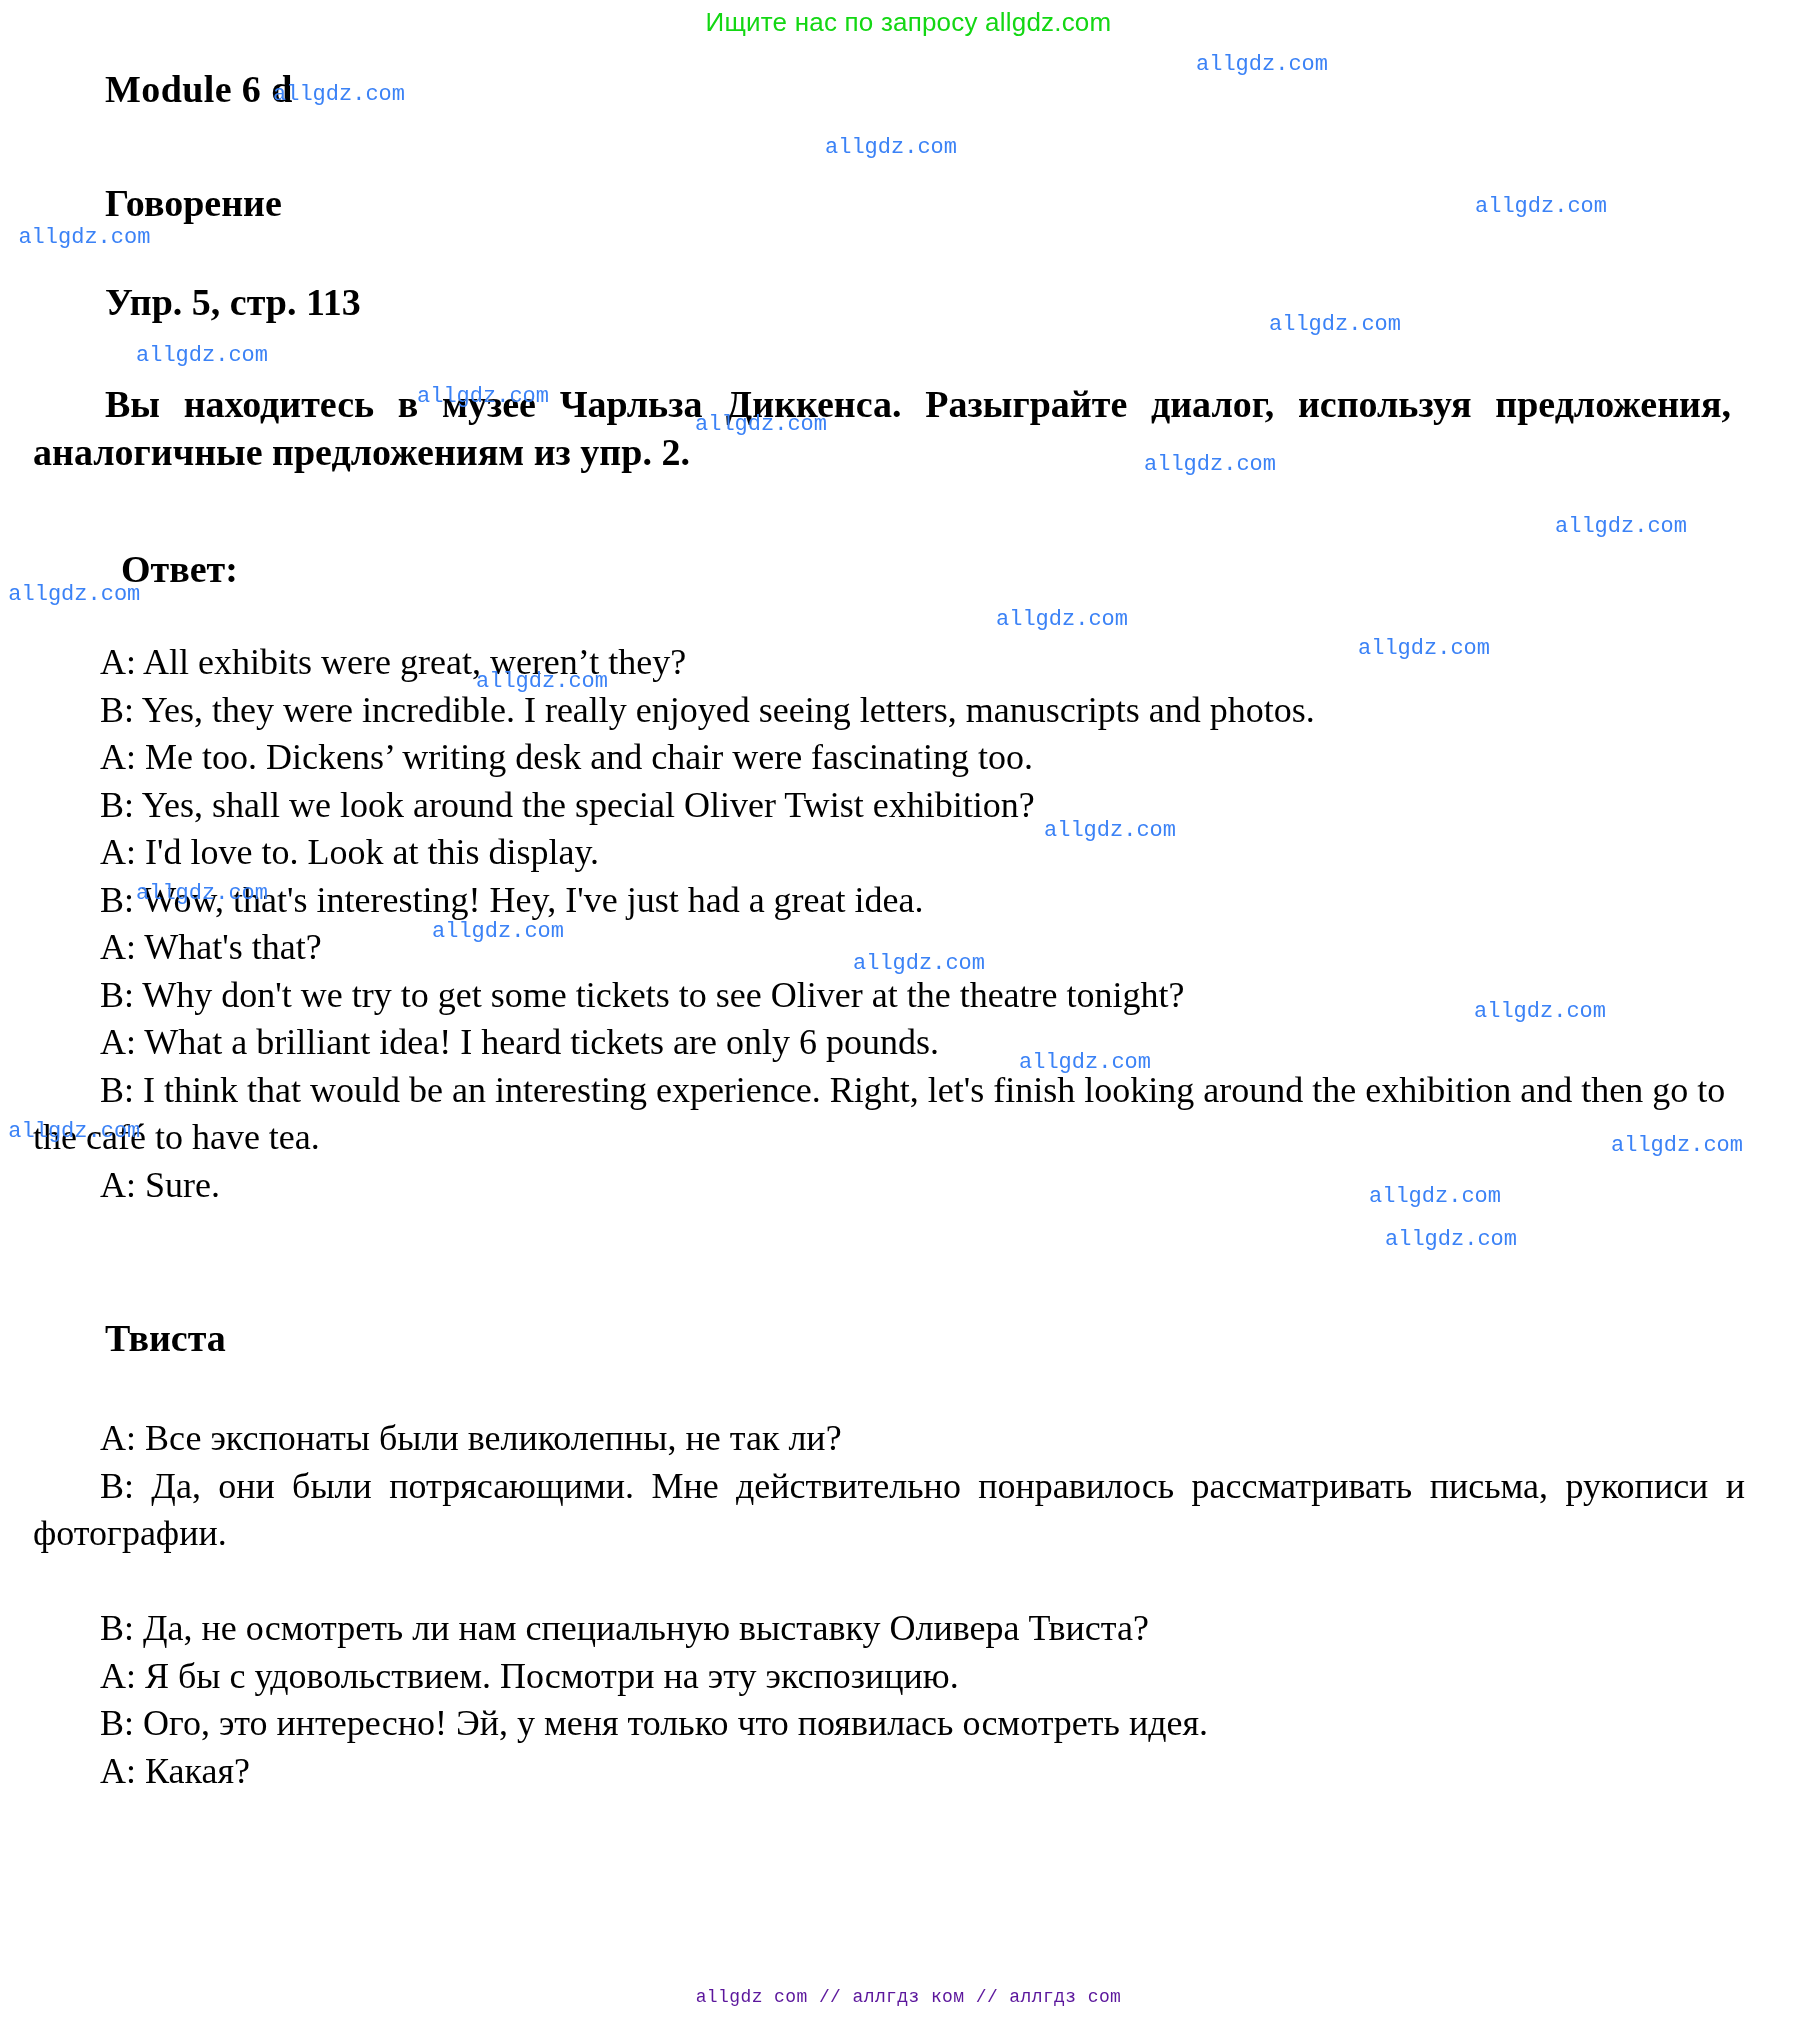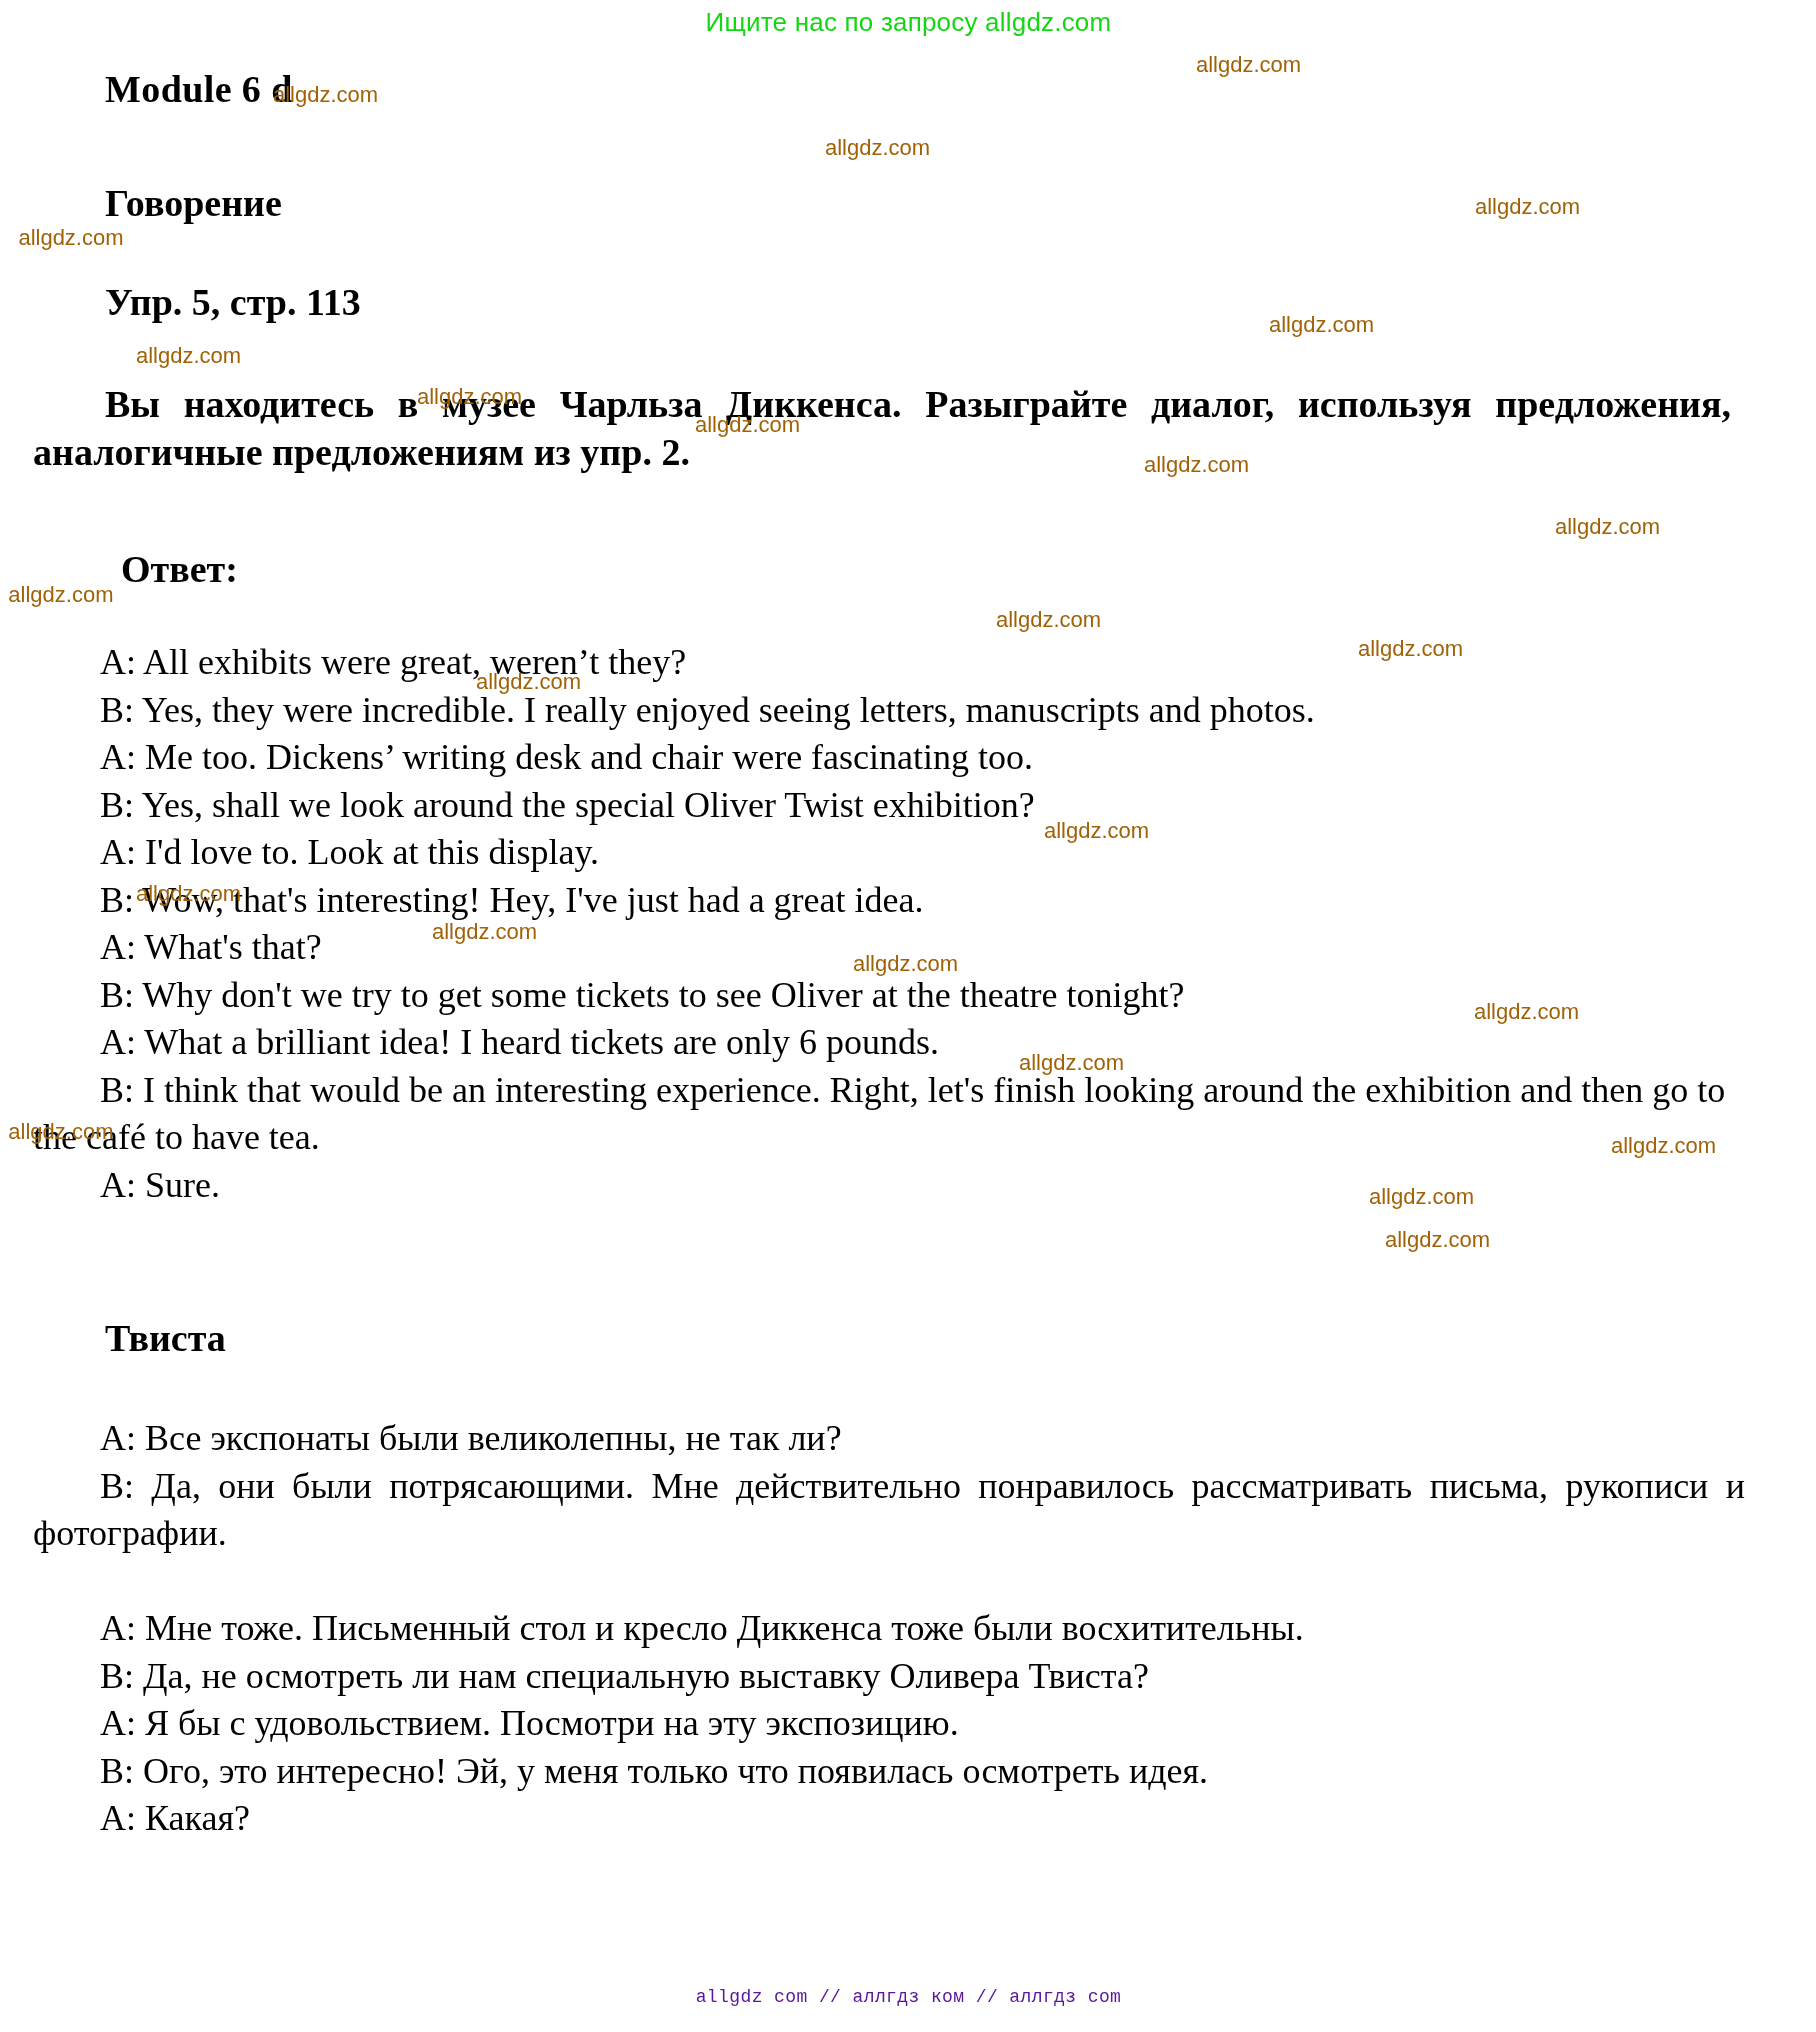--- a/index.html
+++ b/index.html
@@ -138,23 +138,23 @@
     font-family: Liberation Mono, monospace;
     font-size: 18px;
     color: #5b169c;
     letter-spacing: 0.4px;
     white-space: nowrap;
   }
 
   
   .wm {
     position: absolute;
-    font-family: Liberation Sans, sans-serif;
+    font-family: Liberation Mono, monospace;
     font-size: 22px;
-    color: #a16207;
+    color: #3b82f6;
     white-space: nowrap;
     pointer-events: none;
   }
 </style>
 </head>
 <body>
 
 <div class="doc">
 
   <div class="promo-banner" style="color: rgb(19, 215, 19);">Ищите нас по запросу allgdz.com</div>
@@ -181,21 +181,20 @@
       <div class="line">A: What a brilliant idea! I heard tickets are only 6 pounds.</div>
       <div class="line justify">B: I think that would be an interesting experience. Right, let's finish looking around the exhibition and then go to the café to have tea.</div>
       <div class="line">A: Sure.</div>
     </div>
 
   <div class="h-translate">Твиста</div>
 
   <div class="dialog-ru">
       <div class="line">A: Все экспонаты были великолепны, не так ли?</div>
       <div class="line justify">B: Да, они были потрясающими. Мне действительно понравилось рассматривать письма, рукописи и фотографии.</div>
-      <div class="line">A: Мне тоже. Письменный стол и кресло Диккенса тоже были восхитительны.</div>
       <div class="line">B: Да, не осмотреть ли нам специальную выставку Оливера Твиста?</div>
       <div class="line">A: Я бы с удовольствием. Посмотри на эту экспозицию.</div>
       <div class="line">B: Ого, это интересно! Эй, у меня только что появилась осмотреть идея.</div>
       <div class="line">A: Какая?</div>
     </div>
 
   <div class="footer-brand" style="color: rgb(91, 22, 156);">allgdz com  //  аллгдз ком  //  аллгдз com</div>
 
   <div id="watermark-layer">
       <div class="wm" style="left: 1196px; top: 48px;">allgdz.com</div>

